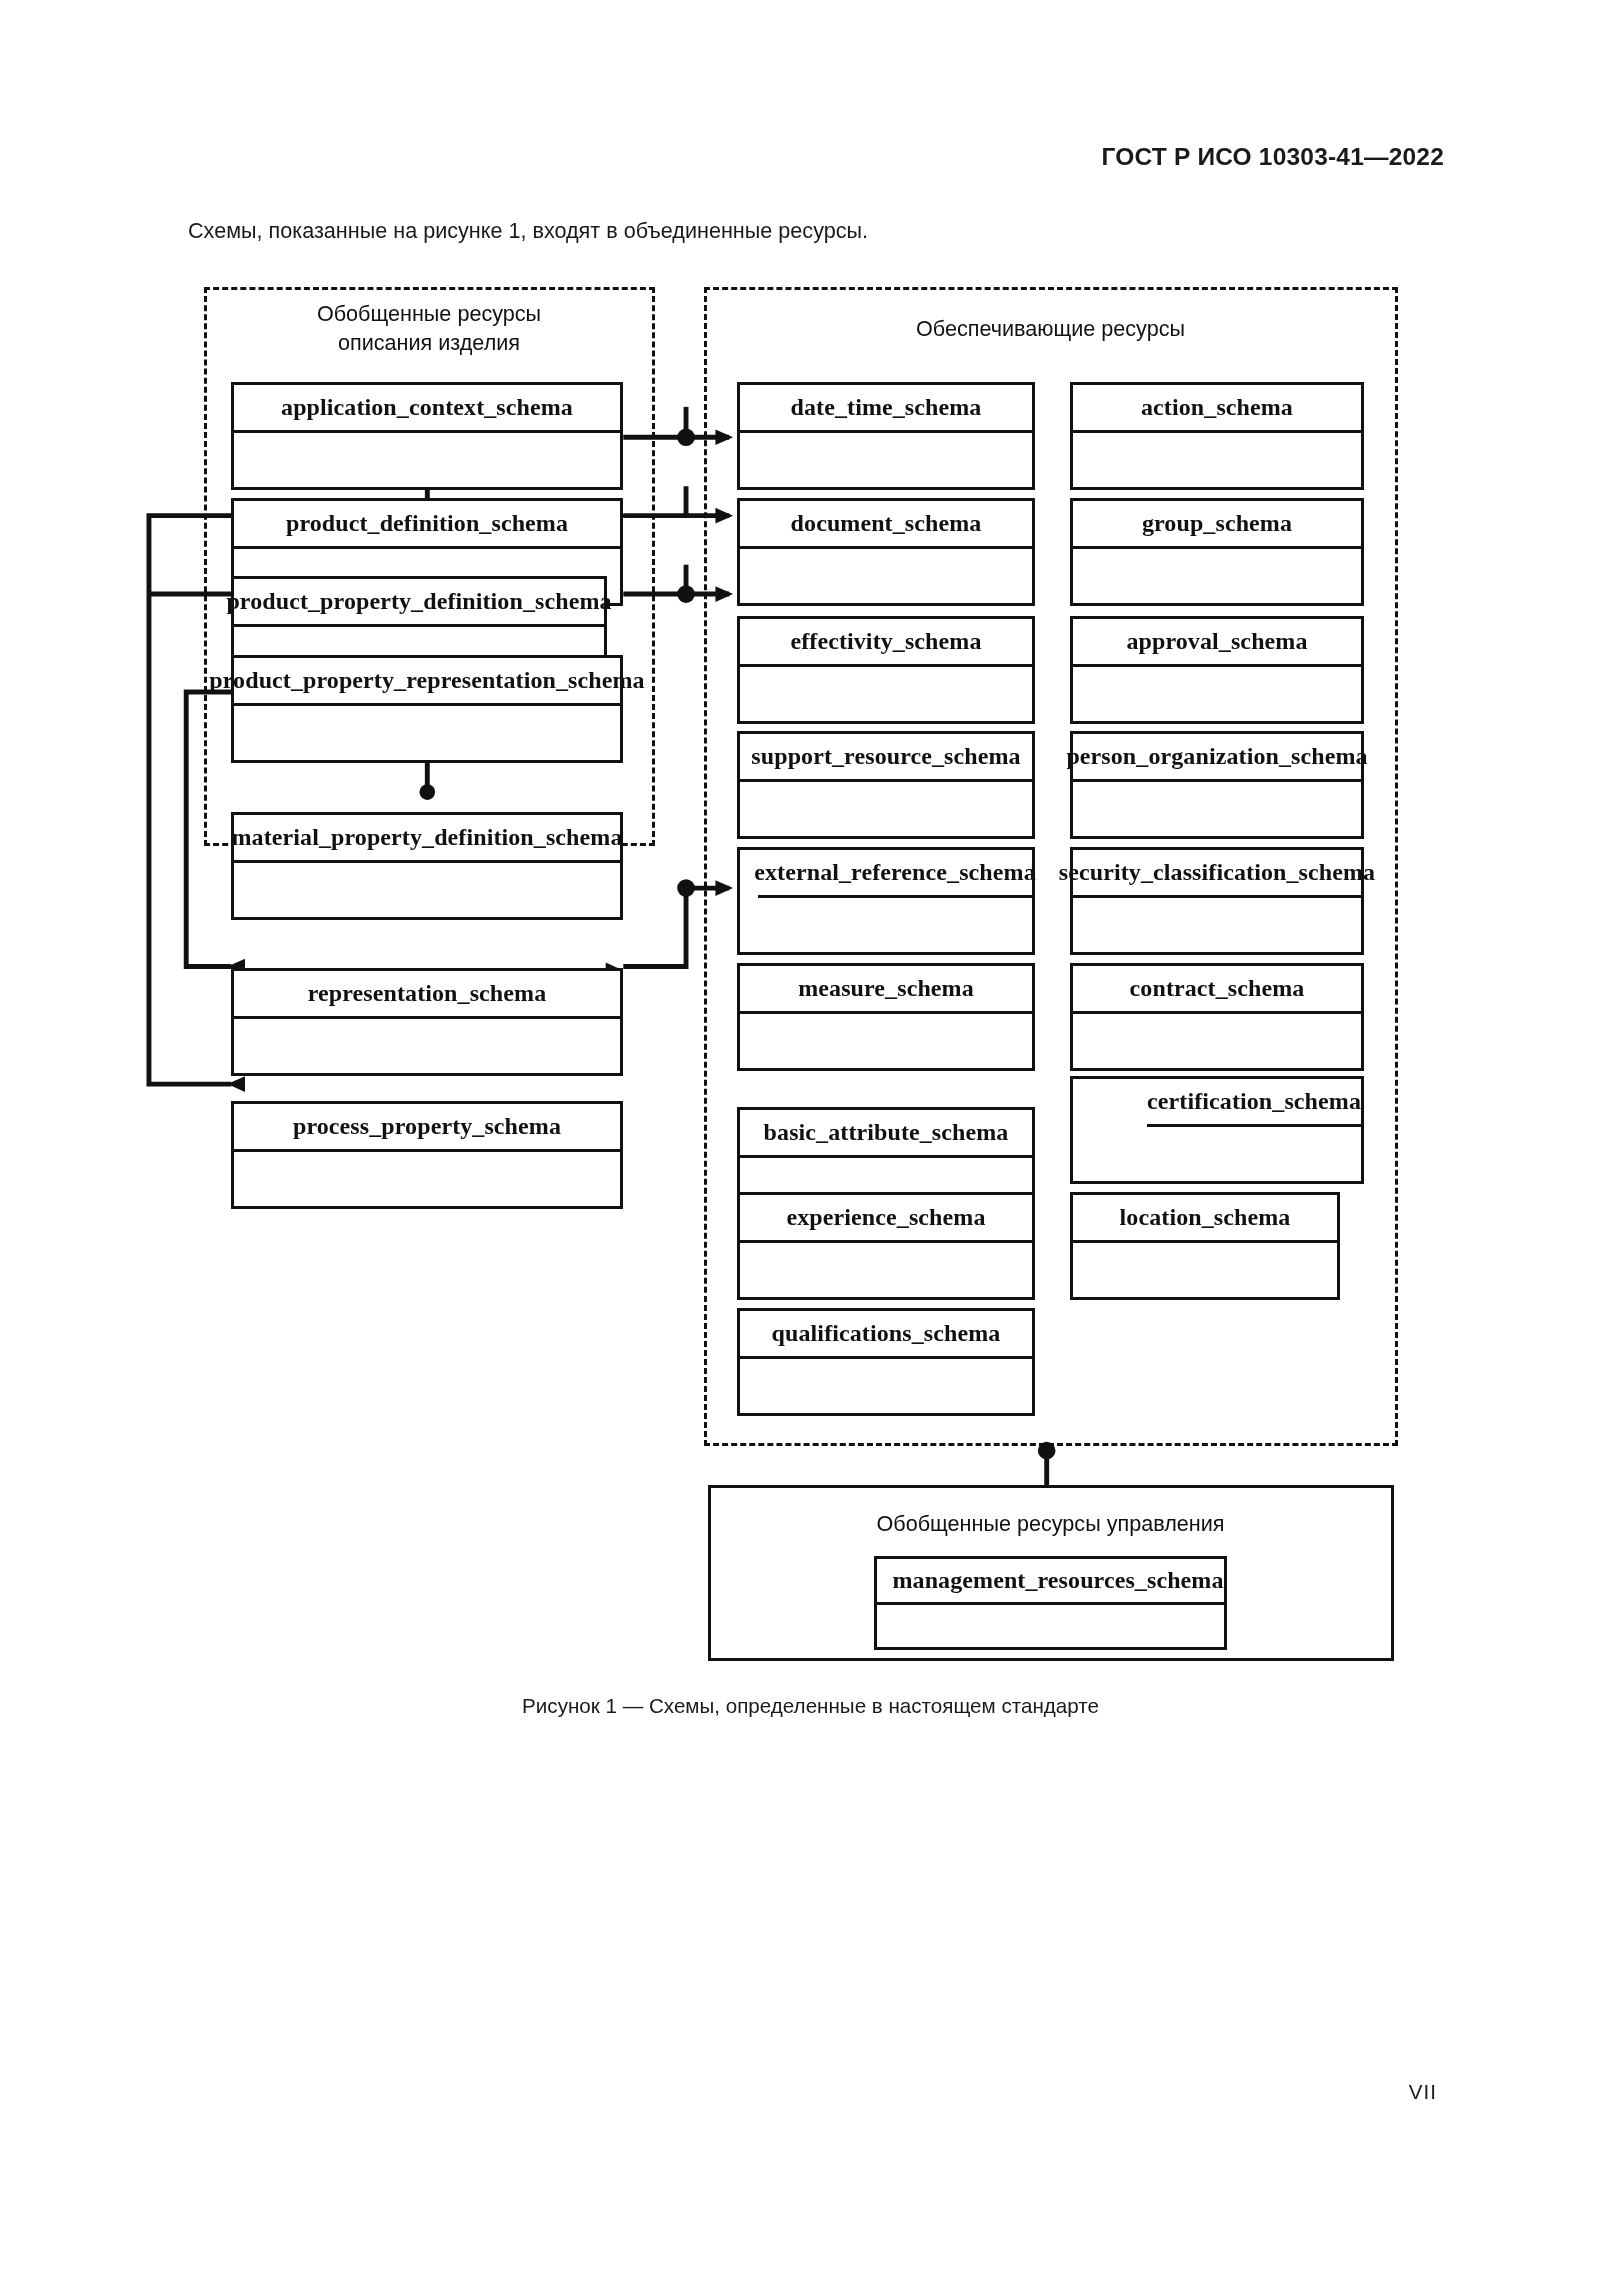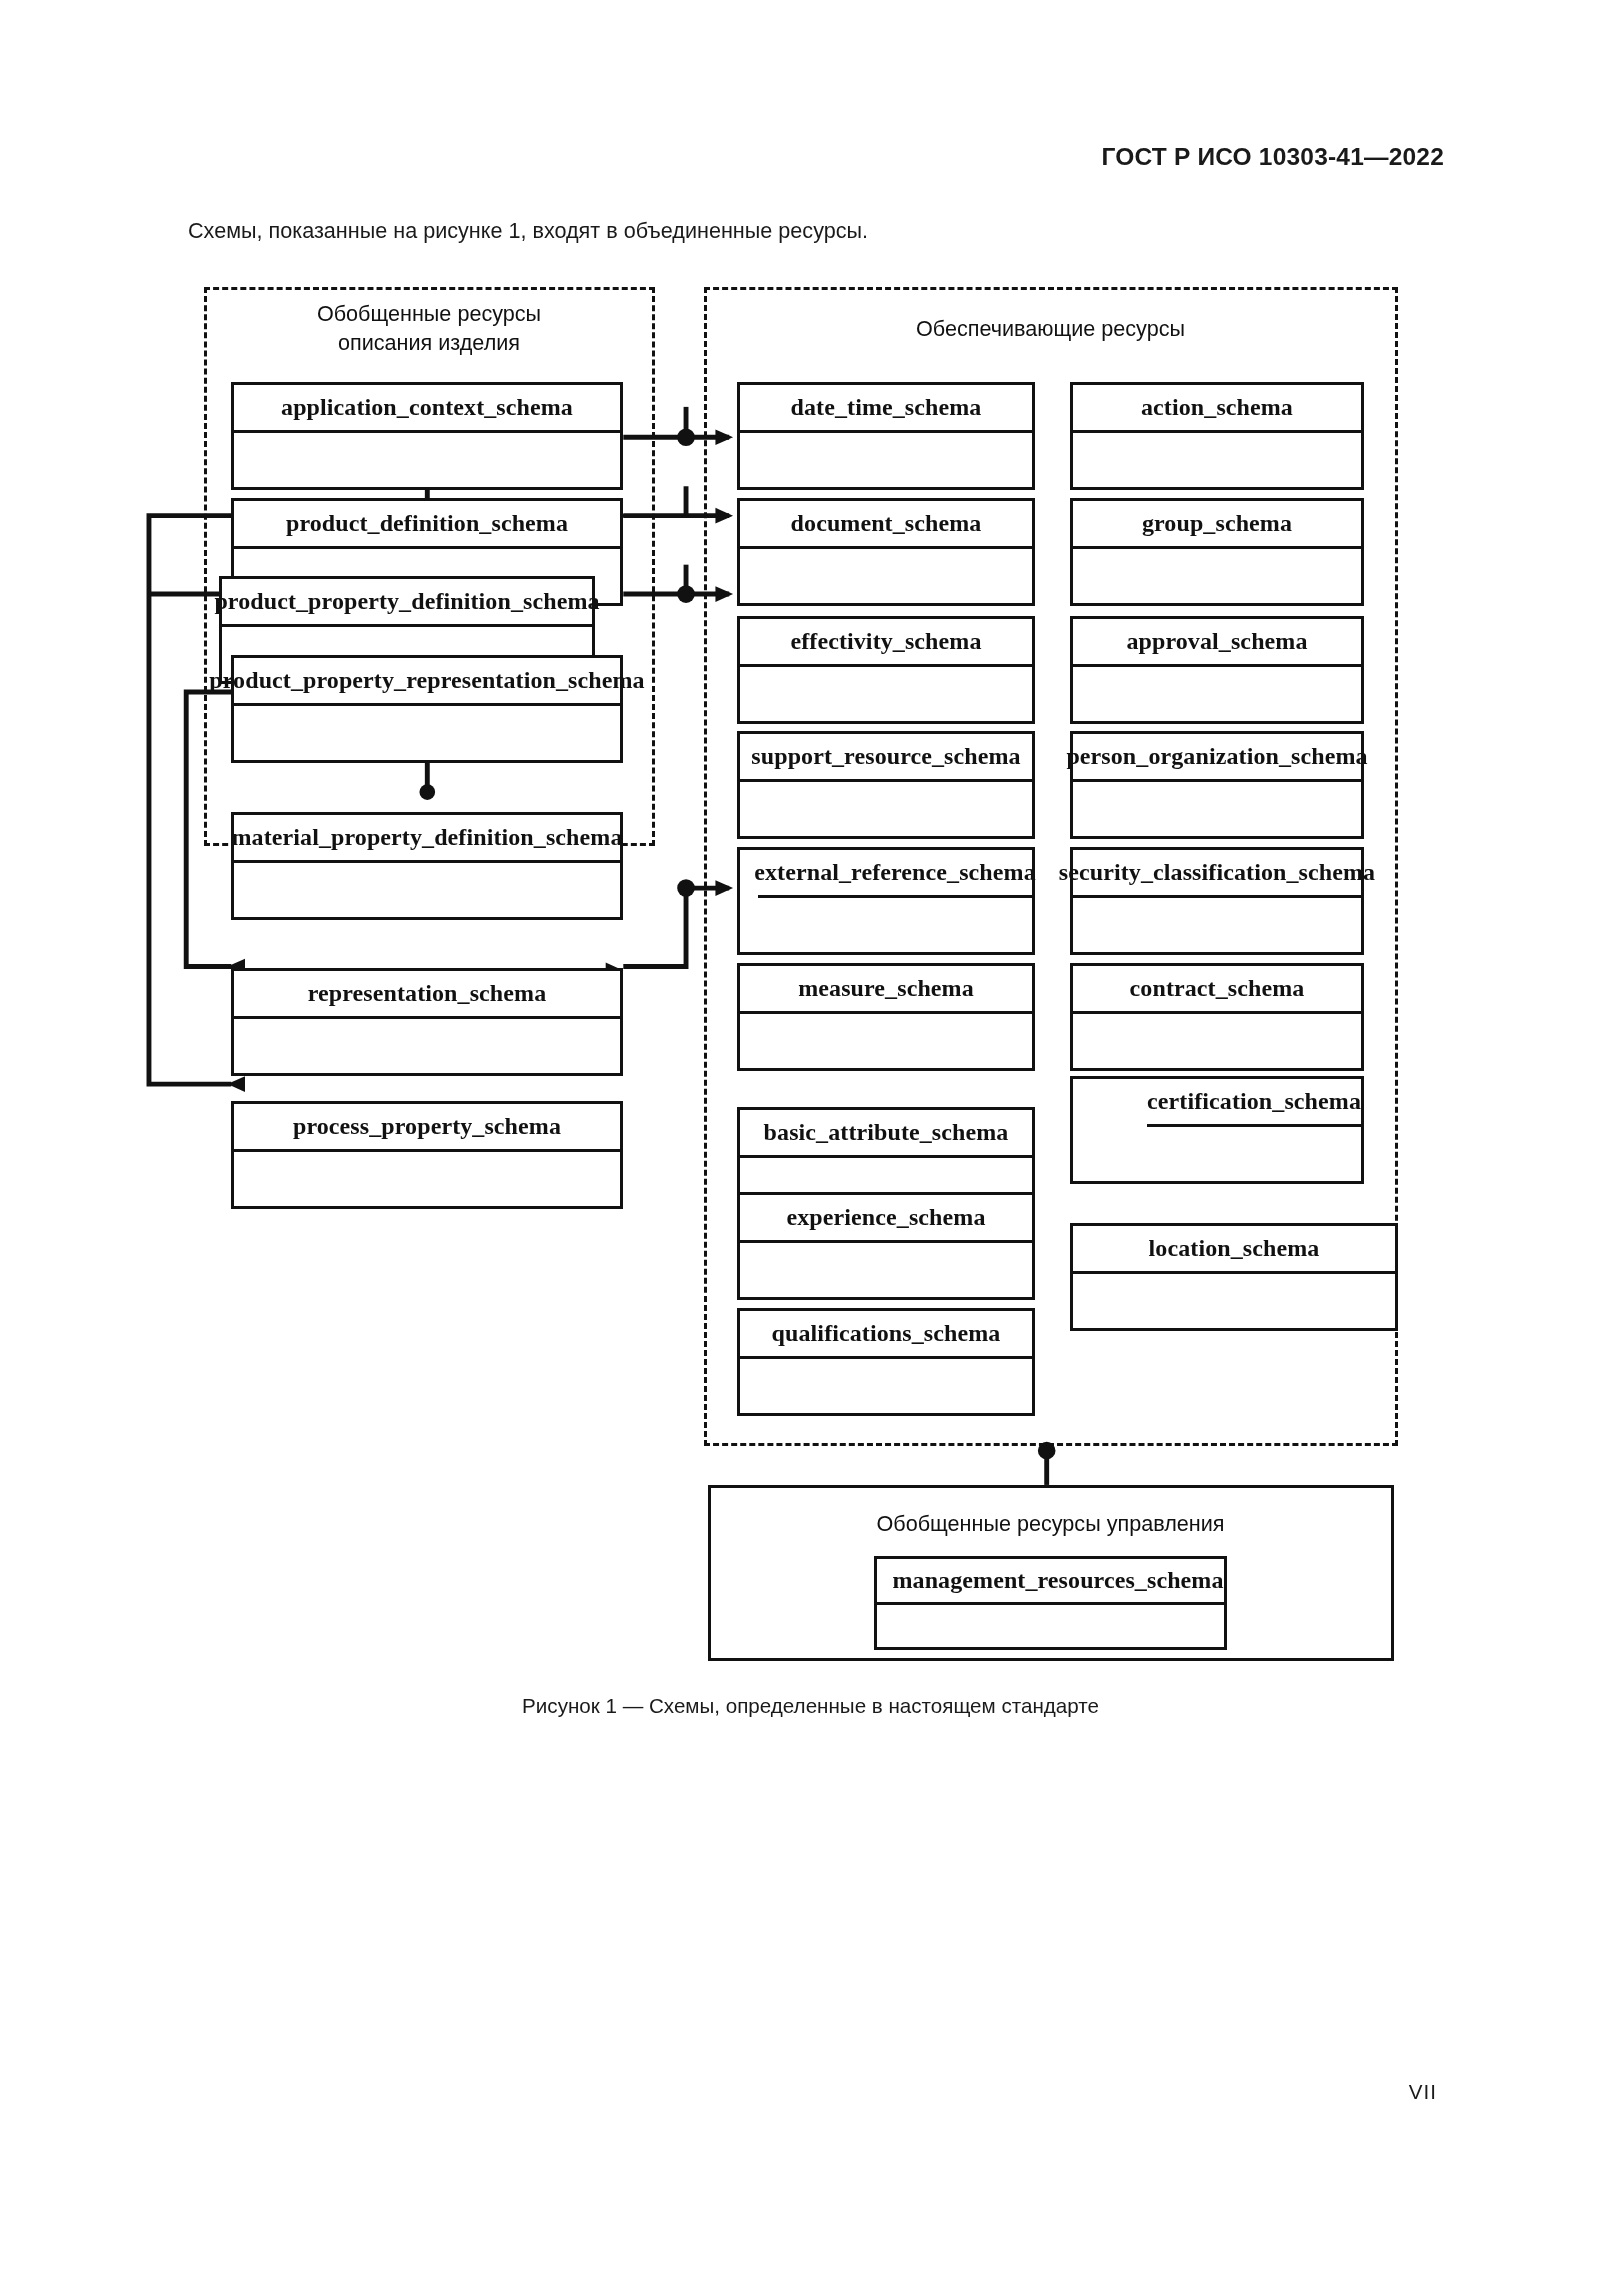--- a/index.html
+++ b/index.html
@@ -194,21 +194,21 @@
   <div class="schema-box" style="left:231px; top:382px; width:392px; height:108px;">
     <div class="schema-title">application_context_schema</div>
     <div class="schema-body"></div>
   </div>
 
   <div class="schema-box" style="left:231px; top:498px; width:392px; height:108px;">
     <div class="schema-title">product_definition_schema</div>
     <div class="schema-body"></div>
   </div>
 
-  <div class="schema-box" style="left:219px; top:576px; width:376px; height:108px;text-align:center;">
+  <div class="schema-box" style="left:231px; top:576px; width:376px; height:108px;text-align:center;">
     <div class="schema-title">product_property_definition_schema</div>
     <div class="schema-body"></div>
   </div>
 
   <div class="schema-box" style="left:231px; top:655px; width:392px; height:108px;">
     <div class="schema-title">product_property_representation_schema</div>
     <div class="schema-body"></div>
   </div>
 
   <div class="schema-box" style="left:231px; top:812px; width:392px; height:108px;">
@@ -299,21 +299,21 @@
   <div class="schema-box" style="left:1070px; top:963px; width:294px; height:108px;">
     <div class="schema-title">contract_schema</div>
     <div class="schema-body"></div>
   </div>
 
   <div class="schema-box" style="left:1070px; top:1076px; width:294px; height:108px;align-items:flex-end;">
     <div class="schema-title">certification_schema</div>
     <div class="schema-body"></div>
   </div>
 
-  <div class="schema-box" style="left:1070px; top:1192px; width:328px; height:108px;margin-top:31px;">
+  <div class="schema-box" style="left:1070px; top:1192px; width:270px; height:108px;">
     <div class="schema-title">location_schema</div>
     <div class="schema-body"></div>
   </div>
 
   <div class="schema-box" style="left:874px; top:1556px; width:353px; height:94px;">
     <div class="schema-title" style="height:43px;padding-left:15px;">management_resources_schema</div>
     <div class="schema-body"></div>
   </div>
 
 </div>

